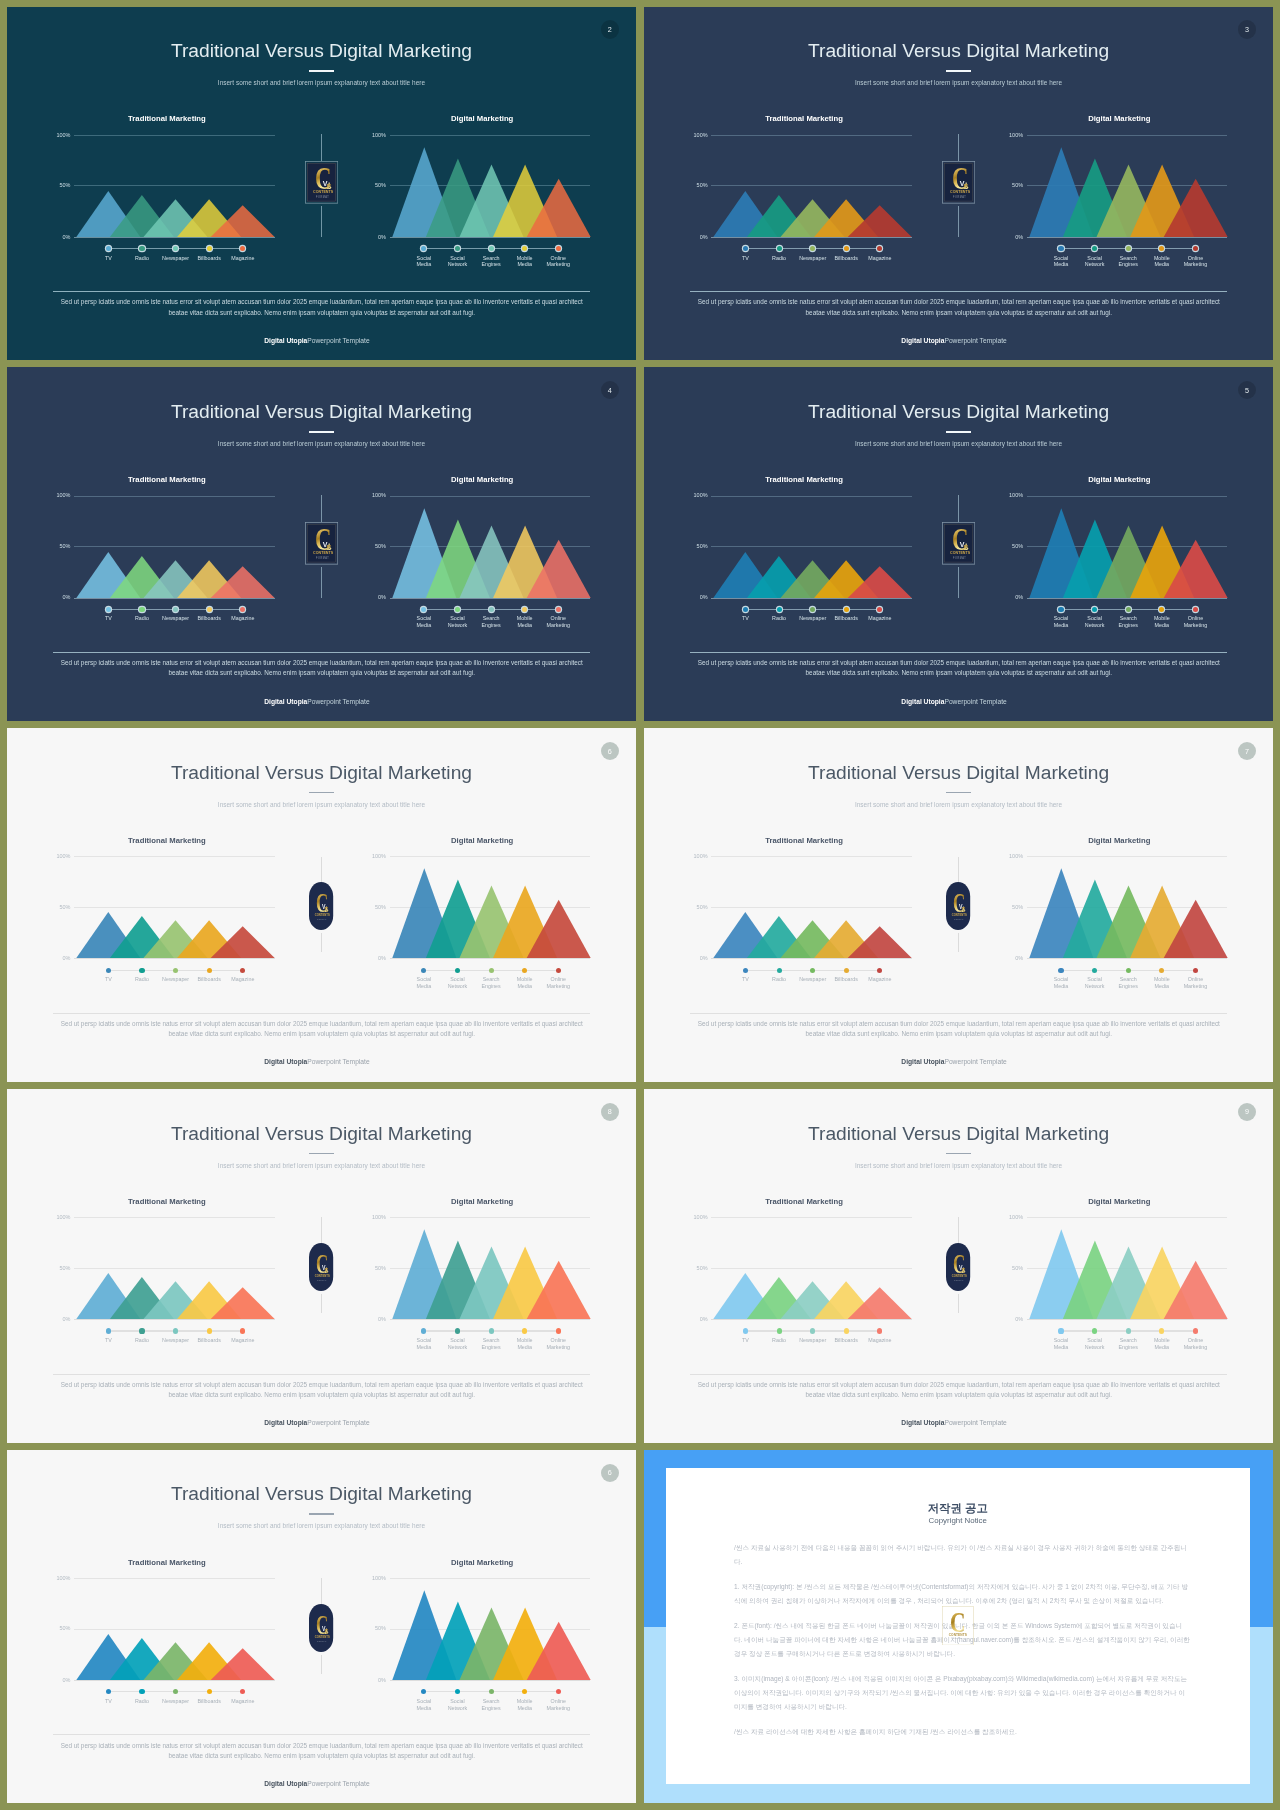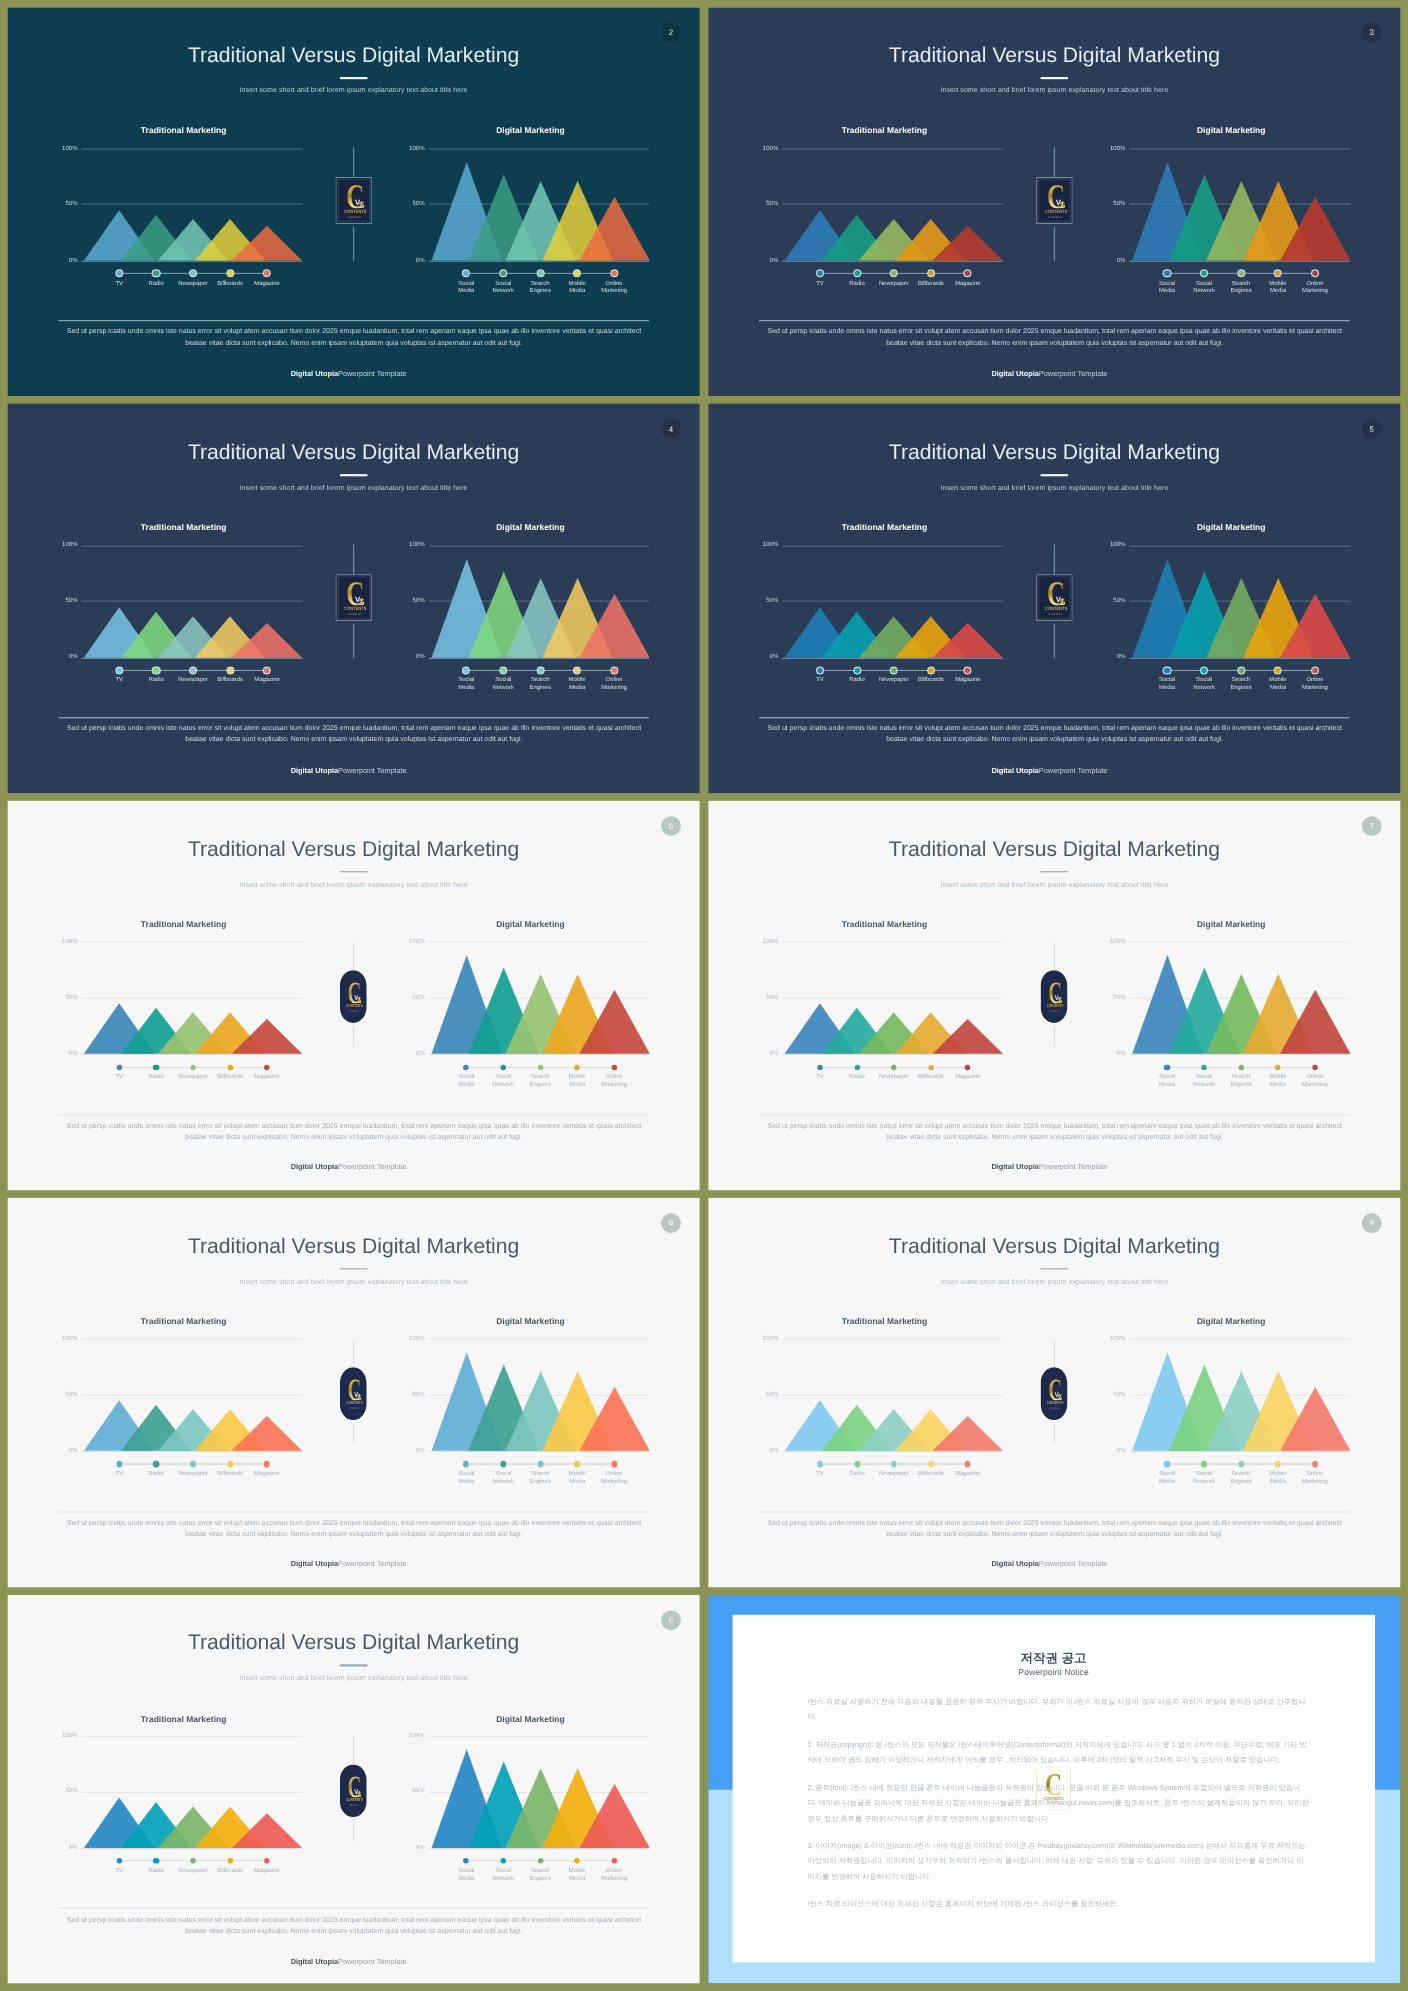--- a/index.html
+++ b/index.html
@@ -858,21 +858,21 @@
         </svg></div>
       <div class="hr" style="left:46.6px;width:537.3px;top:284.5px;"></div>
       <div class="body" style="left:46.6px;width:537.3px;top:290.8px;">Sed ut persp iciatis unde omnis iste natus error sit volupt atem accusan tium dolor 2025 emque luadantium, total rem aperiam eaque ipsa quae ab illo inventore veritatis et quasi architect</div>
       <div class="body" style="left:46.6px;width:537.3px;top:301px;">beatae vitae dicta sunt explicabo. Nemo enim ipsam voluptatem quia voluptas ist aspernatur aut odit aut fugi.</div>
       <div class="footer" style="top:329.3px;margin-left:-9px;"><b>Digital Utopia</b><span>Powerpoint Template</span></div>
     </div>
     <div class="slide cp-slide" style="left:643.6px;top:1449.86px;background:#47a0f5;">
       <div style="position:absolute;left:0;right:0;top:177.3px;bottom:0;background:#afdffc;"></div>
       <div style="position:absolute;left:22.3px;top:18.5px;right:23.8px;bottom:19.7px;background:#ffffff;">
         <div class="cp-title" style="top:32.8px;font-size:11.4px;line-height:14.82px;">저작권 공고</div>
-        <div class="cp-subtitle" style="top:48px;font-size:7.9px;line-height:10.270000000000001px;">Powerpoint Notice</div>
+        <div class="cp-subtitle" style="top:48px;font-size:7.9px;line-height:10.270000000000001px;">Copyright Notice</div>
         <div class="cp-body" style="left:68.2px;width:456.3px;top:73px;">
           <p class="cp-p" style="font-size:6.6px;line-height:13.93px;margin-bottom:11px;">/씬스 자료실 사용하기 전에 다음의 내용을 꼼꼼히 읽어 주시기 바랍니다. 유의가 이 /씬스 자료실 사용이   경우 사용자 귀하가 하술에 동의한 상태로 간주됩니다.</p>
           <p class="cp-p" style="font-size:6.6px;line-height:13.93px;margin-bottom:11px;">1. 저작권(copyright): 본   /씬스의 모든 제작물은 /씬스테이투어넷(Contentsformat)의 저작자에게 있습니다. 사가 중 1 없이 2차적 이용, 무단수정, 배포 기타 방식에 의하여 권리 침해가 이상하거나 저작자에게 이의를   경우 , 처리되어 있습니다. 이후에 2차 (영리 일적 시 2차적 무사 및 손상이 저절로 있습니다.</p>
           <p class="cp-p" style="font-size:6.6px;line-height:13.93px;margin-bottom:11px;">2. 폰트(font): /씬스 내에 적용된   한글 폰트   네이버 나눔글꼴이 저작권이 있습니다. 한글 이외 본   폰트   Windows System에 포함되어 별도로 저작권이 있습니다. 네이버 나눔글꼴 파이너에 대한 자세한 사항은 네이버 나눔글꼴 홈페이지(hangul.naver.com)를 참조하시오.  폰트   /씬스의 설계작품이지 않기 우리, 이러한 경우 정상 폰트를 구매하시거나 다른 폰트로 변경하여 사용하시기 바랍니다.</p>
           <p class="cp-p" style="font-size:6.6px;line-height:13.93px;margin-bottom:11px;">3. 이미지(image) &amp; 아이콘(icon): /씬스 내에 적용된   이미지의 아이콘 은 Pixabay(pixabay.com)와 Wikimedia(wikimedia.com) 는에서 자유롭게 무료 저작도는 이상의이 저작권입니다. 이미지의   상기구와 저작되기 /씬스의   물서집니다. 이에 대한 사항:   유의가 있을 수 있습니다. 이러한 경우 라이선스를 확인하거나 이미지를 변경하여 사용하시기 바랍니다.</p>
           <p class="cp-p" style="font-size:6.6px;line-height:13.93px;margin-bottom:11px;">/씬스 자료 라이선스에 대한 자세한 사항은 홈페이지 하단에 기재된 /씬스 라이선스를 참조하세요.</p>
         </div>
         <svg width="31.7" height="39.3" viewBox="0 0 66 84" preserveAspectRatio="none" style="position:absolute;left:50%;margin-left:-15.85px;top:137.8px;">
           <rect x="0.5" y="0.5" width="65" height="83" fill="none" stroke="#ddd4ab" stroke-width="1"></rect>
           <defs>

